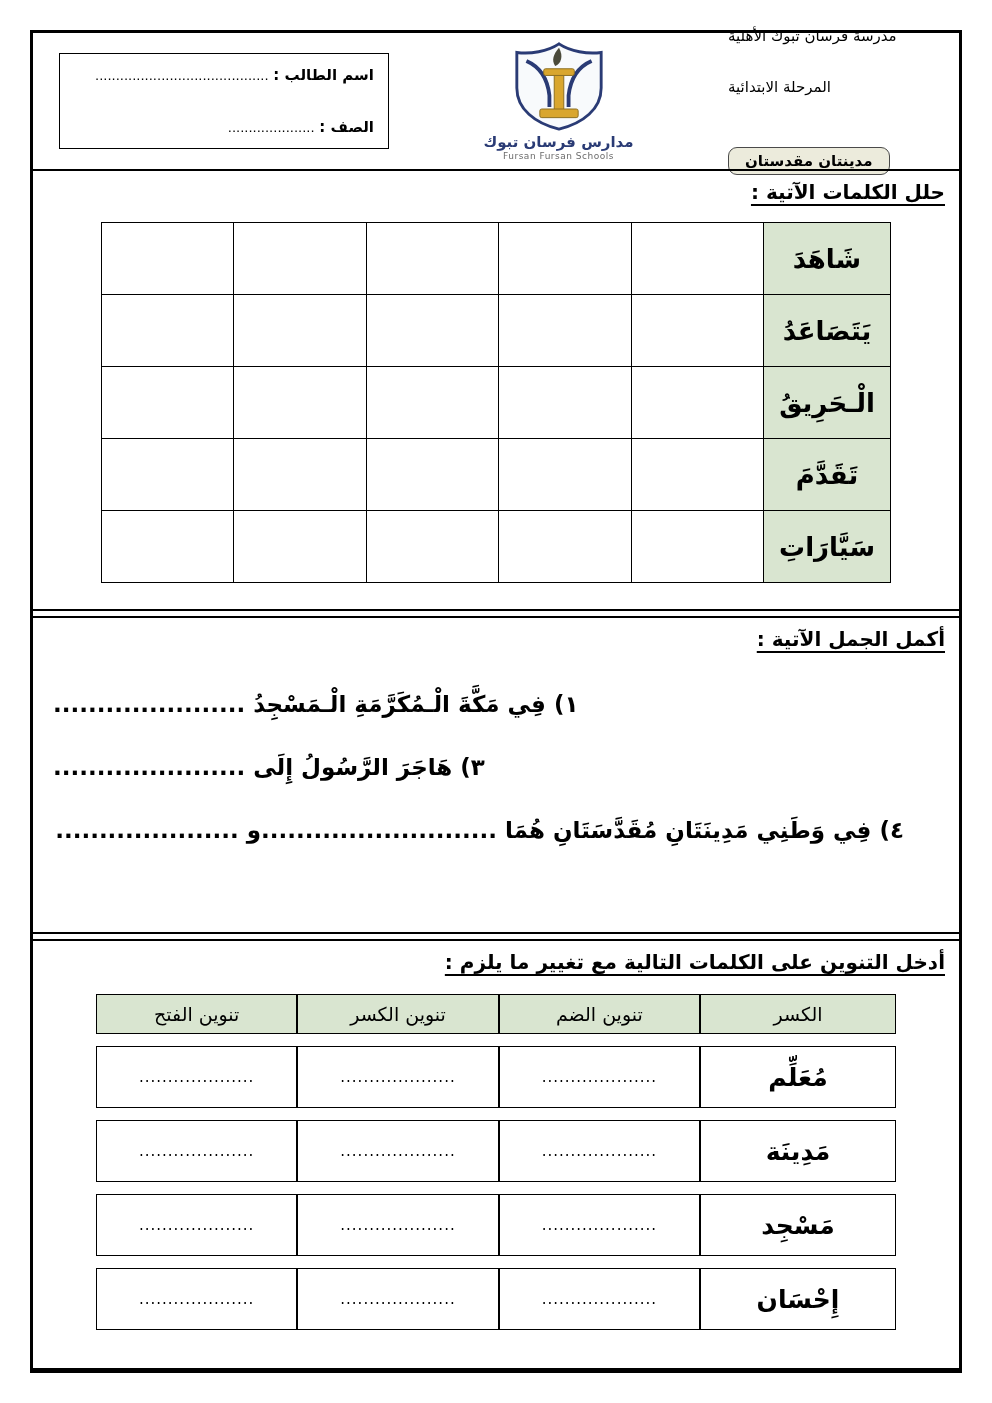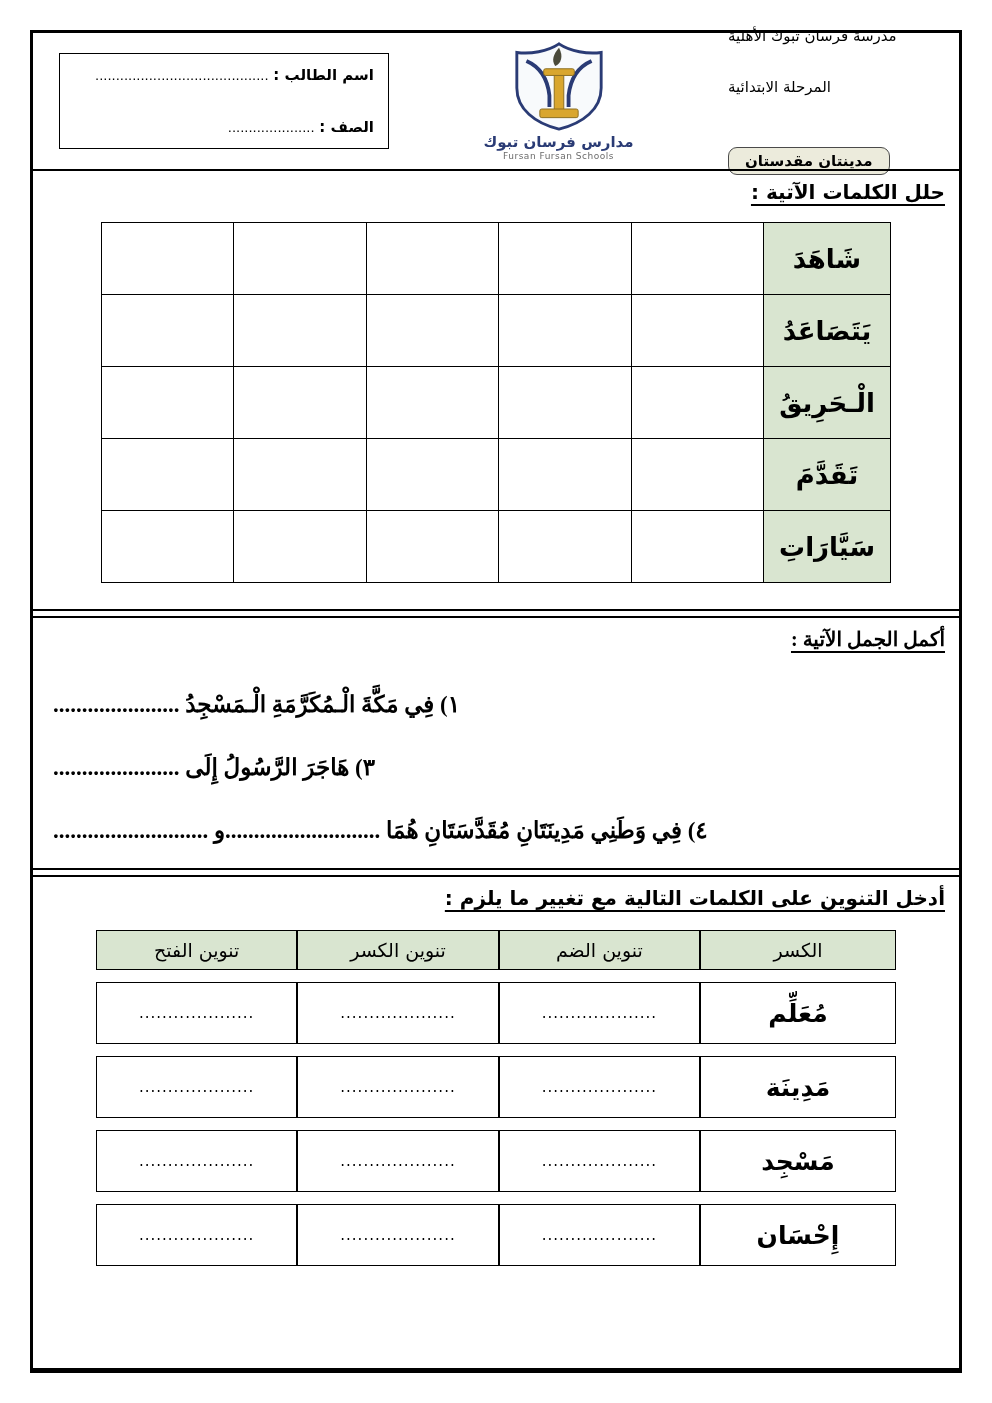--- a/index.html
+++ b/index.html
@@ -17,21 +17,21 @@
   .logo-ar { font-size:15px; font-weight:bold; color:#2a3b75; margin-top:2px; }
   .logo-en { font-size:9px; color:#6b6b6b; letter-spacing:0.5px; }
   .school-info { width:215px; display:flex; flex-direction:column; align-items:flex-end; direction:rtl;gap:24px; }
   .si-line { font-size:15px; text-align:right; margin-bottom:9px; }
   .badge { font-size:15px; font-weight:bold; background:#ecebdc; border:1.5px solid #4a4a4a; border-radius:9px; padding:4px 16px; margin-top:18px; }
 
   
   .section { border-top:2px solid #000; border-bottom:2px solid #000; overflow:hidden; }
   .section + .section { margin-top:5px; }
   .s1 { height:442px; }
-  .s2 { height:254px;font-family:Liberation Serif, serif; }
+  .s2 { height:318px; }
   .s3 { flex:1; }
   .section-title { direction:rtl; text-align:right; padding:9px 14px 2px;margin-left:20px; }
   .section-title span { font-size:20px; font-weight:bold; text-decoration:underline; text-decoration-thickness:2px; text-underline-offset:5px; }
 
   
   .analyze-table { border-collapse:collapse; table-layout:fixed; width:790px; margin:16px auto 0; }
   .analyze-table td { border:1.5px solid #000; height:72px; }
   .analyze-table .wc { background:#d9e5d0; text-align:center; font-size:26px; font-weight:bold;margin-left:35px; }
   col.word-col { width:127px; }
 

